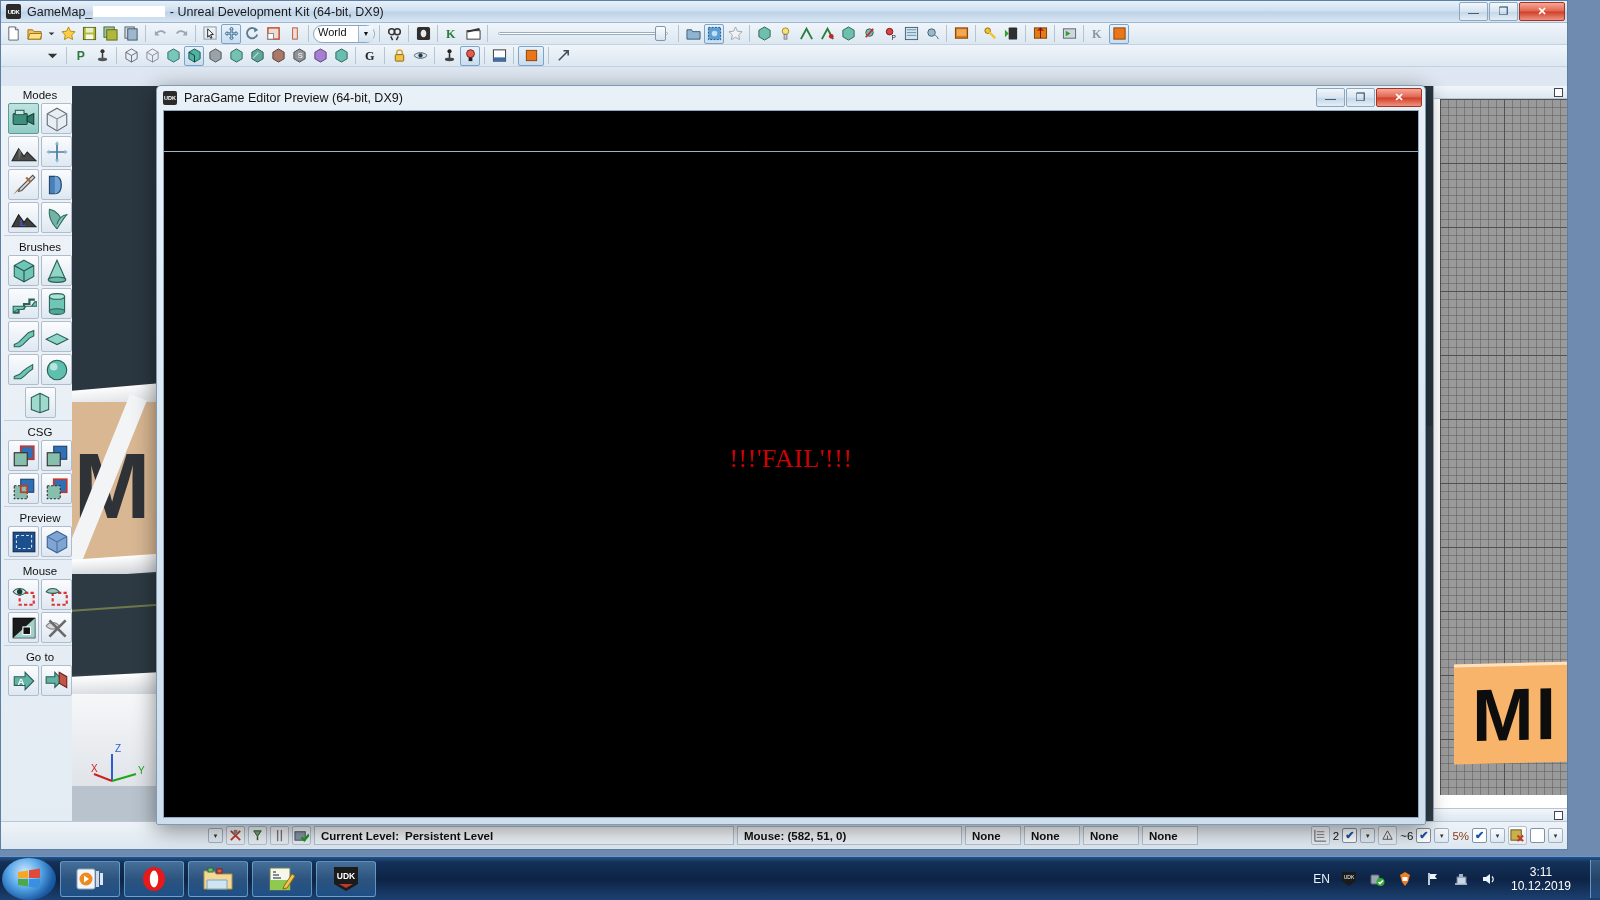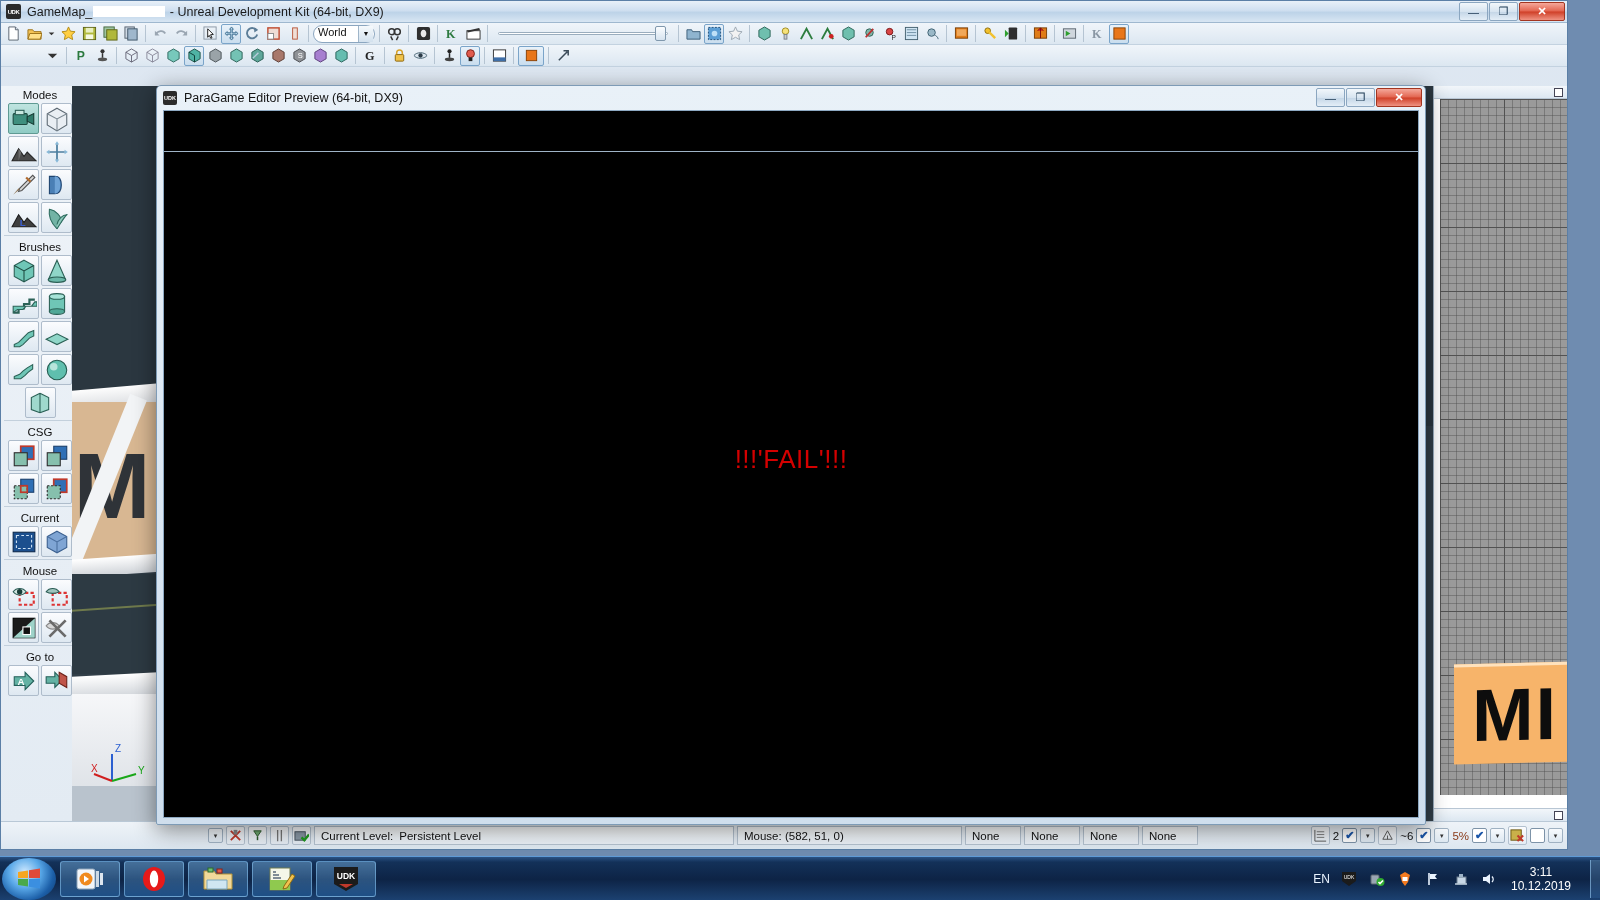--- a/index.html
+++ b/index.html
@@ -130,21 +130,21 @@
 
   
   #statusbar{
     position:absolute;left:0;right:0;bottom:0;height:28px;
     background:linear-gradient(180deg,#eef3f8,#dde7f0);
     border-top:1px solid #b9c8d6;
     display:flex;align-items:center;gap:3px;padding:0 4px;font-size:11.5px;color:#111;
   }
   .sb-panel{
     height:19px;border:1px solid #b3c1cf;background:linear-gradient(180deg,#fcfdfe,#e9f0f7);
-    display:flex;align-items:center;padding:0 6px;white-space:nowrap;
+    display:flex;align-items:center;padding:0 6px;white-space:nowrap;font-weight:bold;
   }
   .sb-btn{width:19px;height:19px;border:1px solid #b3c1cf;border-radius:2px;
     background:linear-gradient(180deg,#fbfcfe,#e4ecf4);display:flex;align-items:center;justify-content:center;}
   .sb-chk{width:15px;height:15px;border:1px solid #7d93a8;background:#fff;border-radius:2px;
     display:flex;align-items:center;justify-content:center;font-size:11px;color:#1a55a8;font-weight:bold;}
   .sb-drop{width:15px;height:15px;border:1px solid #9fb1c2;border-radius:2px;
     background:linear-gradient(180deg,#f7fafd,#dde8f1);display:flex;align-items:center;justify-content:center;font-size:7px;color:#333;}
   .sb-flex{flex:1;}
 
   
@@ -158,21 +158,21 @@
   #pv-title .pv-ico{width:14px;height:14px;background:#2b2b2b;border-radius:2px;margin-right:7px;
     display:flex;align-items:center;justify-content:center;color:#fff;font-size:5.5px;font-weight:bold;}
   #pv-title .pv-txt{font-size:12.5px;color:#141414;}
   #pv-btns{position:absolute;right:3px;top:2px;display:flex;gap:1px;}
   #pv-body{position:absolute;left:6px;right:6px;top:24px;bottom:6px;background:#000;border:1px solid #8ea9c2;}
   #pv-strip{position:absolute;left:0;right:0;top:0;height:41px;background:#000;border-bottom:1px solid #92a8bd;}
   #pv-strip .sub{position:absolute;left:0;top:40px;width:586px;height:1px;background:#9fb4c7;}
   #fail{
     position:absolute;left:0;right:0;top:0;bottom:0;
     display:flex;align-items:center;justify-content:center;
-    color:#d40000;font-family:Liberation Sans, sans-serif;font-size:26px;
+    color:#d40000;font-family:Liberation Serif, serif;font-size:26px;
     letter-spacing:0.5px;padding-bottom:10px;
   }
 
   
   #taskbar{
     position:absolute;left:0;bottom:0;width:1600px;height:44px;
     background:linear-gradient(180deg,rgba(40,80,130,.96) 0%,rgba(16,46,86,.97) 12%,rgba(10,32,66,.97) 52%,rgba(24,62,110,.96) 100%);
     border-top:1px solid #5e9ad6;
     display:flex;align-items:center;
   }
@@ -725,21 +725,21 @@
       </div>
       <div class="gbtn">
         <svg viewBox="0 0 24 24">
             <rect x="9" y="3" width="12" height="12" fill="#2f6fb5" stroke="#c0392b" stroke-width="1.6"></rect>
             <rect x="3" y="9" width="12" height="12" fill="#86c0ad" stroke="#2b2b2b" stroke-dasharray="2 1.5"></rect>
           </svg>
       </div>
     </div>
 
     <div class="sec-divider"></div>
-    <div class="sec-title">Current</div>
+    <div class="sec-title">Preview</div>
     <div class="btn-grid">
       <div class="gbtn">
         <svg viewBox="0 0 24 24">
             <rect x="2" y="3" width="20" height="18" fill="#1b4f8e" stroke="#0d2a4d"></rect>
             <rect x="5" y="6" width="14" height="12" fill="none" stroke="#cfe3f5" stroke-dasharray="2.5 2"></rect>
           </svg>
       </div>
       <div class="gbtn">
         <svg viewBox="0 0 24 24">
             <path d="M12 2l9 5v10l-9 5-9-5V7z" fill="#7fa5d4" stroke="#3a5f8e"></path>

